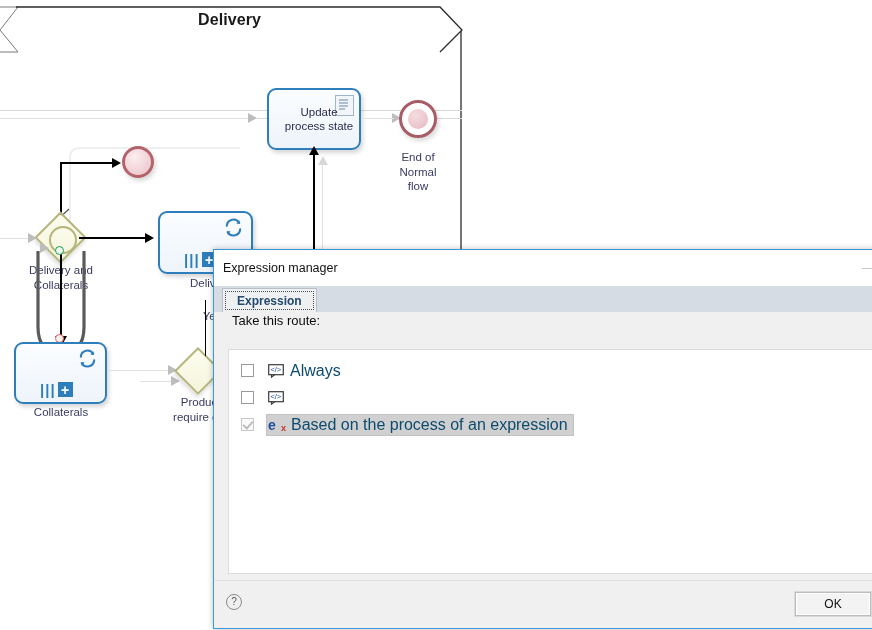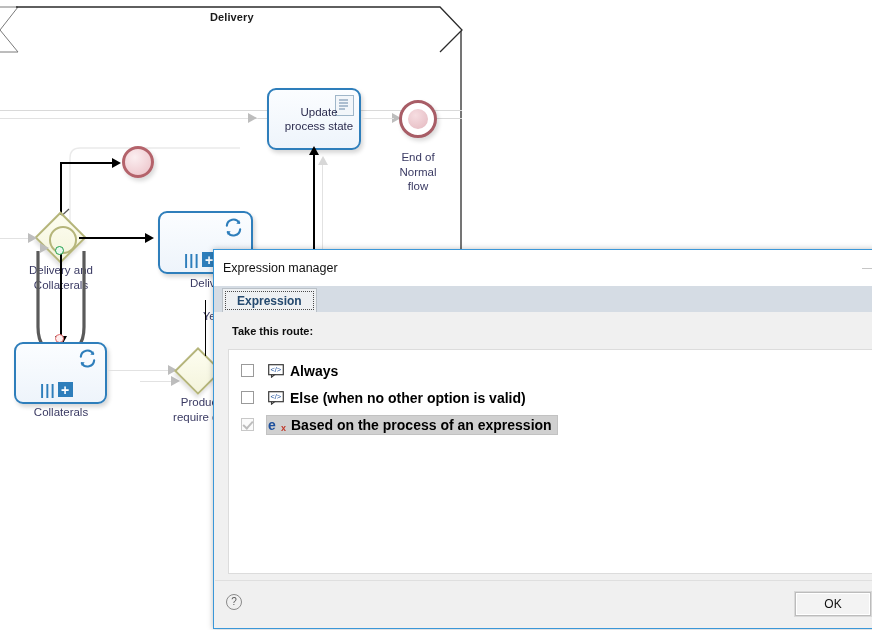--- a/index.html
+++ b/index.html
@@ -14,23 +14,22 @@
 
   
   #canvas { position: absolute; inset: 0; background:#ffffff; }
 
   .lane-line {
     position: absolute; height: 0; border-top: 1px solid #d9d9d9;
   }
 
   .pool-label {
     position: absolute;
-    font-size: 11px; font-weight: bold; color: #1a1a1a;
+    font-size: 16px; font-weight: bold; color: #1a1a1a;
     letter-spacing: .1px;
-    margin-left: 12px;
   }
 
   
   .task {
     position: absolute;
     box-sizing: border-box;
     border: 2px solid #2e7ebb;
     border-radius: 9px;
     background: linear-gradient(180deg,#fbfdff 0%, #eef4fb 100%);
     box-shadow: 2px 3px 4px rgba(0,0,0,.16);
@@ -166,22 +165,22 @@
     content:""; position:absolute; inset:2px;
     border:1px dotted #4a4a4a;
   }
 
   .dlg-body {
     position:absolute; left:1px; right:1px; top:62px; bottom:48px;
     background:#f0f0f0;
     box-sizing:border-box;
   }
   .section-title {
-    position:absolute; left:17px; top:13px;
-    font-size:11px; font-weight:bold; color:#0d0d0d;
+    position:absolute; left:17px; top:1px;
+    font-size:13px; font-weight:normal; color:#0d0d0d;
   }
   .listbox {
     position:absolute; left:13px; right:13px; top:37px; bottom:6px;
     background:#ffffff; border:1px solid #dcdcdc;
     box-sizing:border-box;
     overflow:hidden;
   }
   .listrow {
     height:23px; display:flex; align-items:center;
     padding-left:12px; box-sizing:border-box;
@@ -202,21 +201,21 @@
   .row-item {
     display:flex; align-items:center; gap:6px;
     margin-left:12px; padding:2px 6px 2px 2px;
     box-sizing:border-box;
   }
   .row-item.selected {
     background:#d0d0d0;
     border:1px solid #c2c2c2;
     padding:1px 5px 1px 1px;
   }
-  .row-label { font-size:14px; color:#000000; white-space:nowrap;font-weight:bold; }
+  .row-label { font-size:16px; color:#0c4a6e; white-space:nowrap; }
 
   .icon-expr-bubble {
     width:16px; height:14px; position:relative; flex:0 0 auto;
   }
   .icon-ex {
     width:17px; height:14px; position:relative; flex:0 0 auto;
     font-size:14px; font-weight:bold; color:#1c4f9c; line-height:14px;
   }
   .icon-ex .xx {
     position:absolute; right:-1px; bottom:-1px;
@@ -425,21 +424,20 @@
         <div class="listrow" style="margin-top:4px;">
           <span class="cb"></span>
           <span class="row-item">
             <span class="icon-expr-bubble">
               <svg width="16" height="14" viewBox="0 0 16 14">
                 <rect x="0.7" y="0.7" width="14.6" height="10" fill="#ffffff" stroke="#3a3a3a" stroke-width="1.2"></rect>
                 <path d="M3.5 10.7 L3.5 13.2 L6.6 10.7 Z" fill="#ffffff" stroke="#3a3a3a" stroke-width="1.1"></path>
                 <text x="7.8" y="8" font-size="7.5" fill="#1c4f9c" text-anchor="middle" font-family="Liberation Sans, sans-serif">&lt;/&gt;</text>
               </svg>
             </span>
-            <span class="row-label">Else (when no other option is valid)</span>
           </span>
         </div>
 
         <div class="listrow" style="margin-top:4px;">
           <span class="cb checked disabled"></span>
           <span class="row-item selected">
             <span class="icon-ex">
               <span>e</span><span class="xx">x</span>
             </span>
             <span class="row-label">Based on the process of an expression</span>

